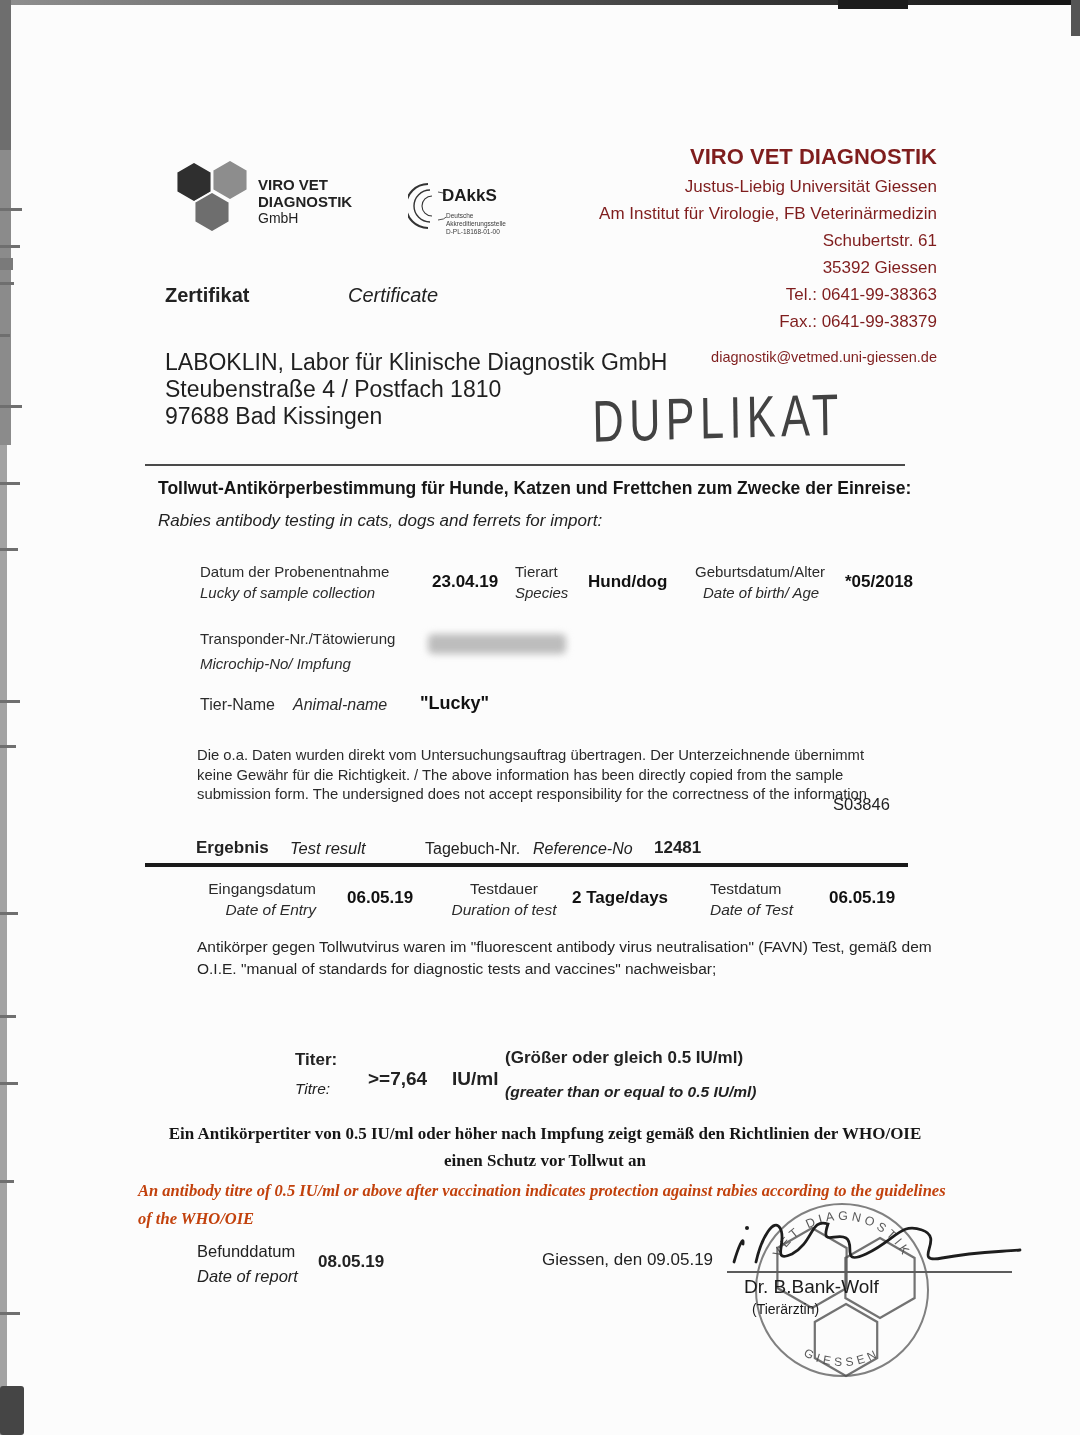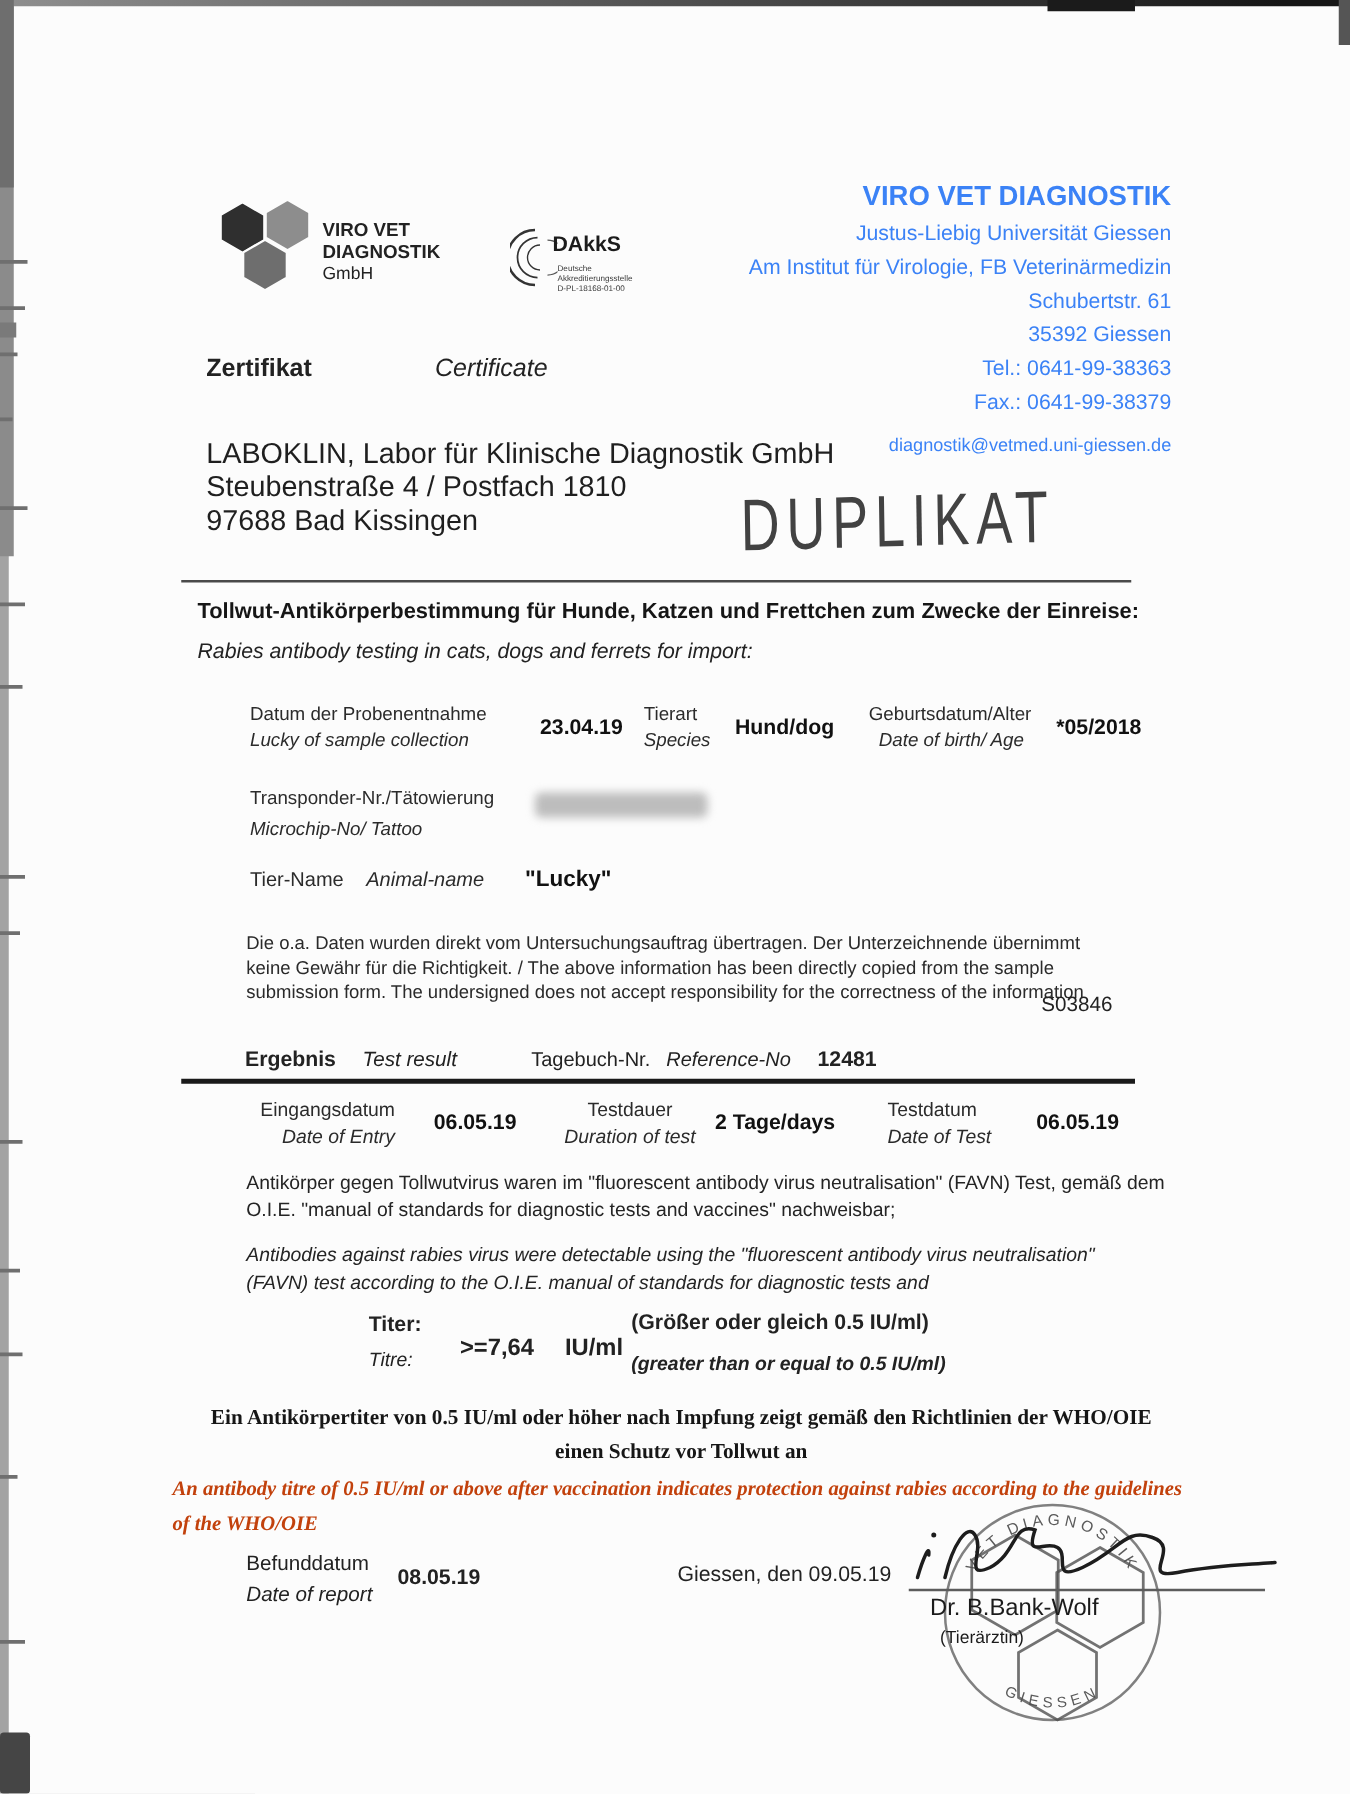--- a/index.html
+++ b/index.html
@@ -4,21 +4,21 @@
 <style>
   html,body{margin:0;padding:0;background:#e9e9e9;}
   .page{position:relative;width:1080px;height:1435px;background:#fcfcfc;overflow:hidden;
         font-family:"Liberation Sans",sans-serif;color:#222;}
   .abs{position:absolute;}
   .b{font-weight:bold;}
   .i{font-style:italic;}
   .serif{font-family:"Liberation Serif",serif;}
   .lbl{font-size:15px;color:#2b2b2b;line-height:21px;}
   .val{font-weight:bold;font-size:17px;color:#111;}
-  .hdr-right{text-align:right;line-height:27px;font-size:17px;color:#3b82f6;}
+  .hdr-right{text-align:right;line-height:27px;font-size:17px;color:#7f1d1d;}
   .hdr-right .org-name{font-size:22px;font-weight:bold;line-height:26px;margin-bottom:3px;}
   .hdr-right .email{font-size:14.5px;margin-top:9px;}
   .rule{background:#4a4a4a;height:2px;}
   .rule-thick{background:#1a1a1a;height:4px;}
   .duplikat{font-size:48px;letter-spacing:6px;color:#2e2e2e;font-weight:400;opacity:.9;
             transform:scaleX(.9) scaleY(1.22) rotate(-1.2deg);transform-origin:left top;white-space:nowrap;}
   .redact{background:#bdbdbd;filter:blur(3.5px);border-radius:5px;}
   .tick{background:#6f6f6f;}
   .small6{font-size:6.5px;line-height:8px;color:#3a3a3a;}
 </style>
@@ -118,21 +118,21 @@
   </div>
   <div class="abs val" style="left:588px;top:572px;">Hund/dog</div>
   <div class="abs lbl" style="left:695px;top:561px;">
     <div>Geburtsdatum/Alter</div>
     <div class="i" style="margin-left:8px;">Date of birth/ Age</div>
   </div>
   <div class="abs val" style="left:845px;top:572px;">*05/2018</div>
 
   <div class="abs lbl" style="left:200px;top:626px;line-height:25px;">
     <div>Transponder-Nr./Tätowierung</div>
-    <div class="i">Microchip-No/ Tattoo</div>
+    <div class="i">Microchip-No/ Impfung</div>
   </div>
   <div class="abs redact" style="left:428px;top:634px;width:138px;height:20px;"></div>
 
   <div class="abs lbl" style="left:200px;top:694px;font-size:16px;">Tier-Name</div>
   <div class="abs lbl i" style="left:293px;top:694px;font-size:16px;">Animal-name</div>
   <div class="abs val" style="left:420px;top:693px;font-size:18px;">"Lucky"</div>
 
   <div class="abs" style="left:197px;top:746px;width:700px;font-size:14.8px;line-height:19.5px;color:#2a2a2a;">Die o.a. Daten wurden direkt vom Untersuchungsauftrag übertragen. Der Unterzeichnende übernimmt keine Gewähr für die Richtigkeit. / The above information has been directly copied from the sample submission form. The undersigned does not accept responsibility for the correctness of the information</div>
 
   <div class="abs b" style="left:196px;top:838px;font-size:17px;">Ergebnis</div>
@@ -154,21 +154,20 @@
     <div class="i">Duration of test</div>
   </div>
   <div class="abs val" style="left:572px;top:888px;">2 Tage/days</div>
   <div class="abs lbl" style="left:710px;top:878px;width:100px;font-size:15.5px;">
     <div>Testdatum</div>
     <div class="i">Date of Test</div>
   </div>
   <div class="abs val" style="left:829px;top:888px;">06.05.19</div>
 
   <div class="abs" style="left:197px;top:936px;width:745px;font-size:15.5px;line-height:22px;color:#242424;">Antikörper gegen Tollwutvirus waren im  "fluorescent antibody virus neutralisation" (FAVN) Test, gemäß dem  O.I.E. "manual of standards for diagnostic tests and vaccines" nachweisbar;</div>
-  <div class="abs i" style="left:197px;top:994px;width:710px;font-size:15.5px;line-height:22px;color:#242424;">Antibodies against rabies virus were detectable using the "fluorescent antibody virus neutralisation" (FAVN) test according to the O.I.E. manual of standards for diagnostic tests and</div>
 
   <div class="abs b" style="left:295px;top:1050px;font-size:17px;">Titer:</div>
   <div class="abs i" style="left:295px;top:1080px;font-size:15.5px;">Titre:</div>
   <div class="abs b" style="left:368px;top:1068px;font-size:19px;">&gt;=7,64</div>
   <div class="abs b" style="left:452px;top:1068px;font-size:19px;">IU/ml</div>
   <div class="abs b" style="left:505px;top:1048px;font-size:17px;">(Größer oder gleich 0.5 IU/ml)</div>
   <div class="abs b i" style="left:505px;top:1083px;font-size:15.5px;">(greater than or equal to 0.5 IU/ml)</div>
 
   <div class="abs serif b" style="left:150px;top:1120px;width:790px;text-align:center;font-size:17px;line-height:27px;color:#161616;">Ein Antikörpertiter von 0.5 IU/ml oder höher nach Impfung zeigt gemäß den Richtlinien der WHO/OIE einen Schutz vor Tollwut an</div>
   <div class="abs serif b i" style="left:138px;top:1177px;width:815px;text-align:left;font-size:16.5px;line-height:28px;color:#c2410c;">An antibody titre of 0.5 IU/ml or above after vaccination indicates protection against rabies according to the guidelines of the WHO/OIE</div>

